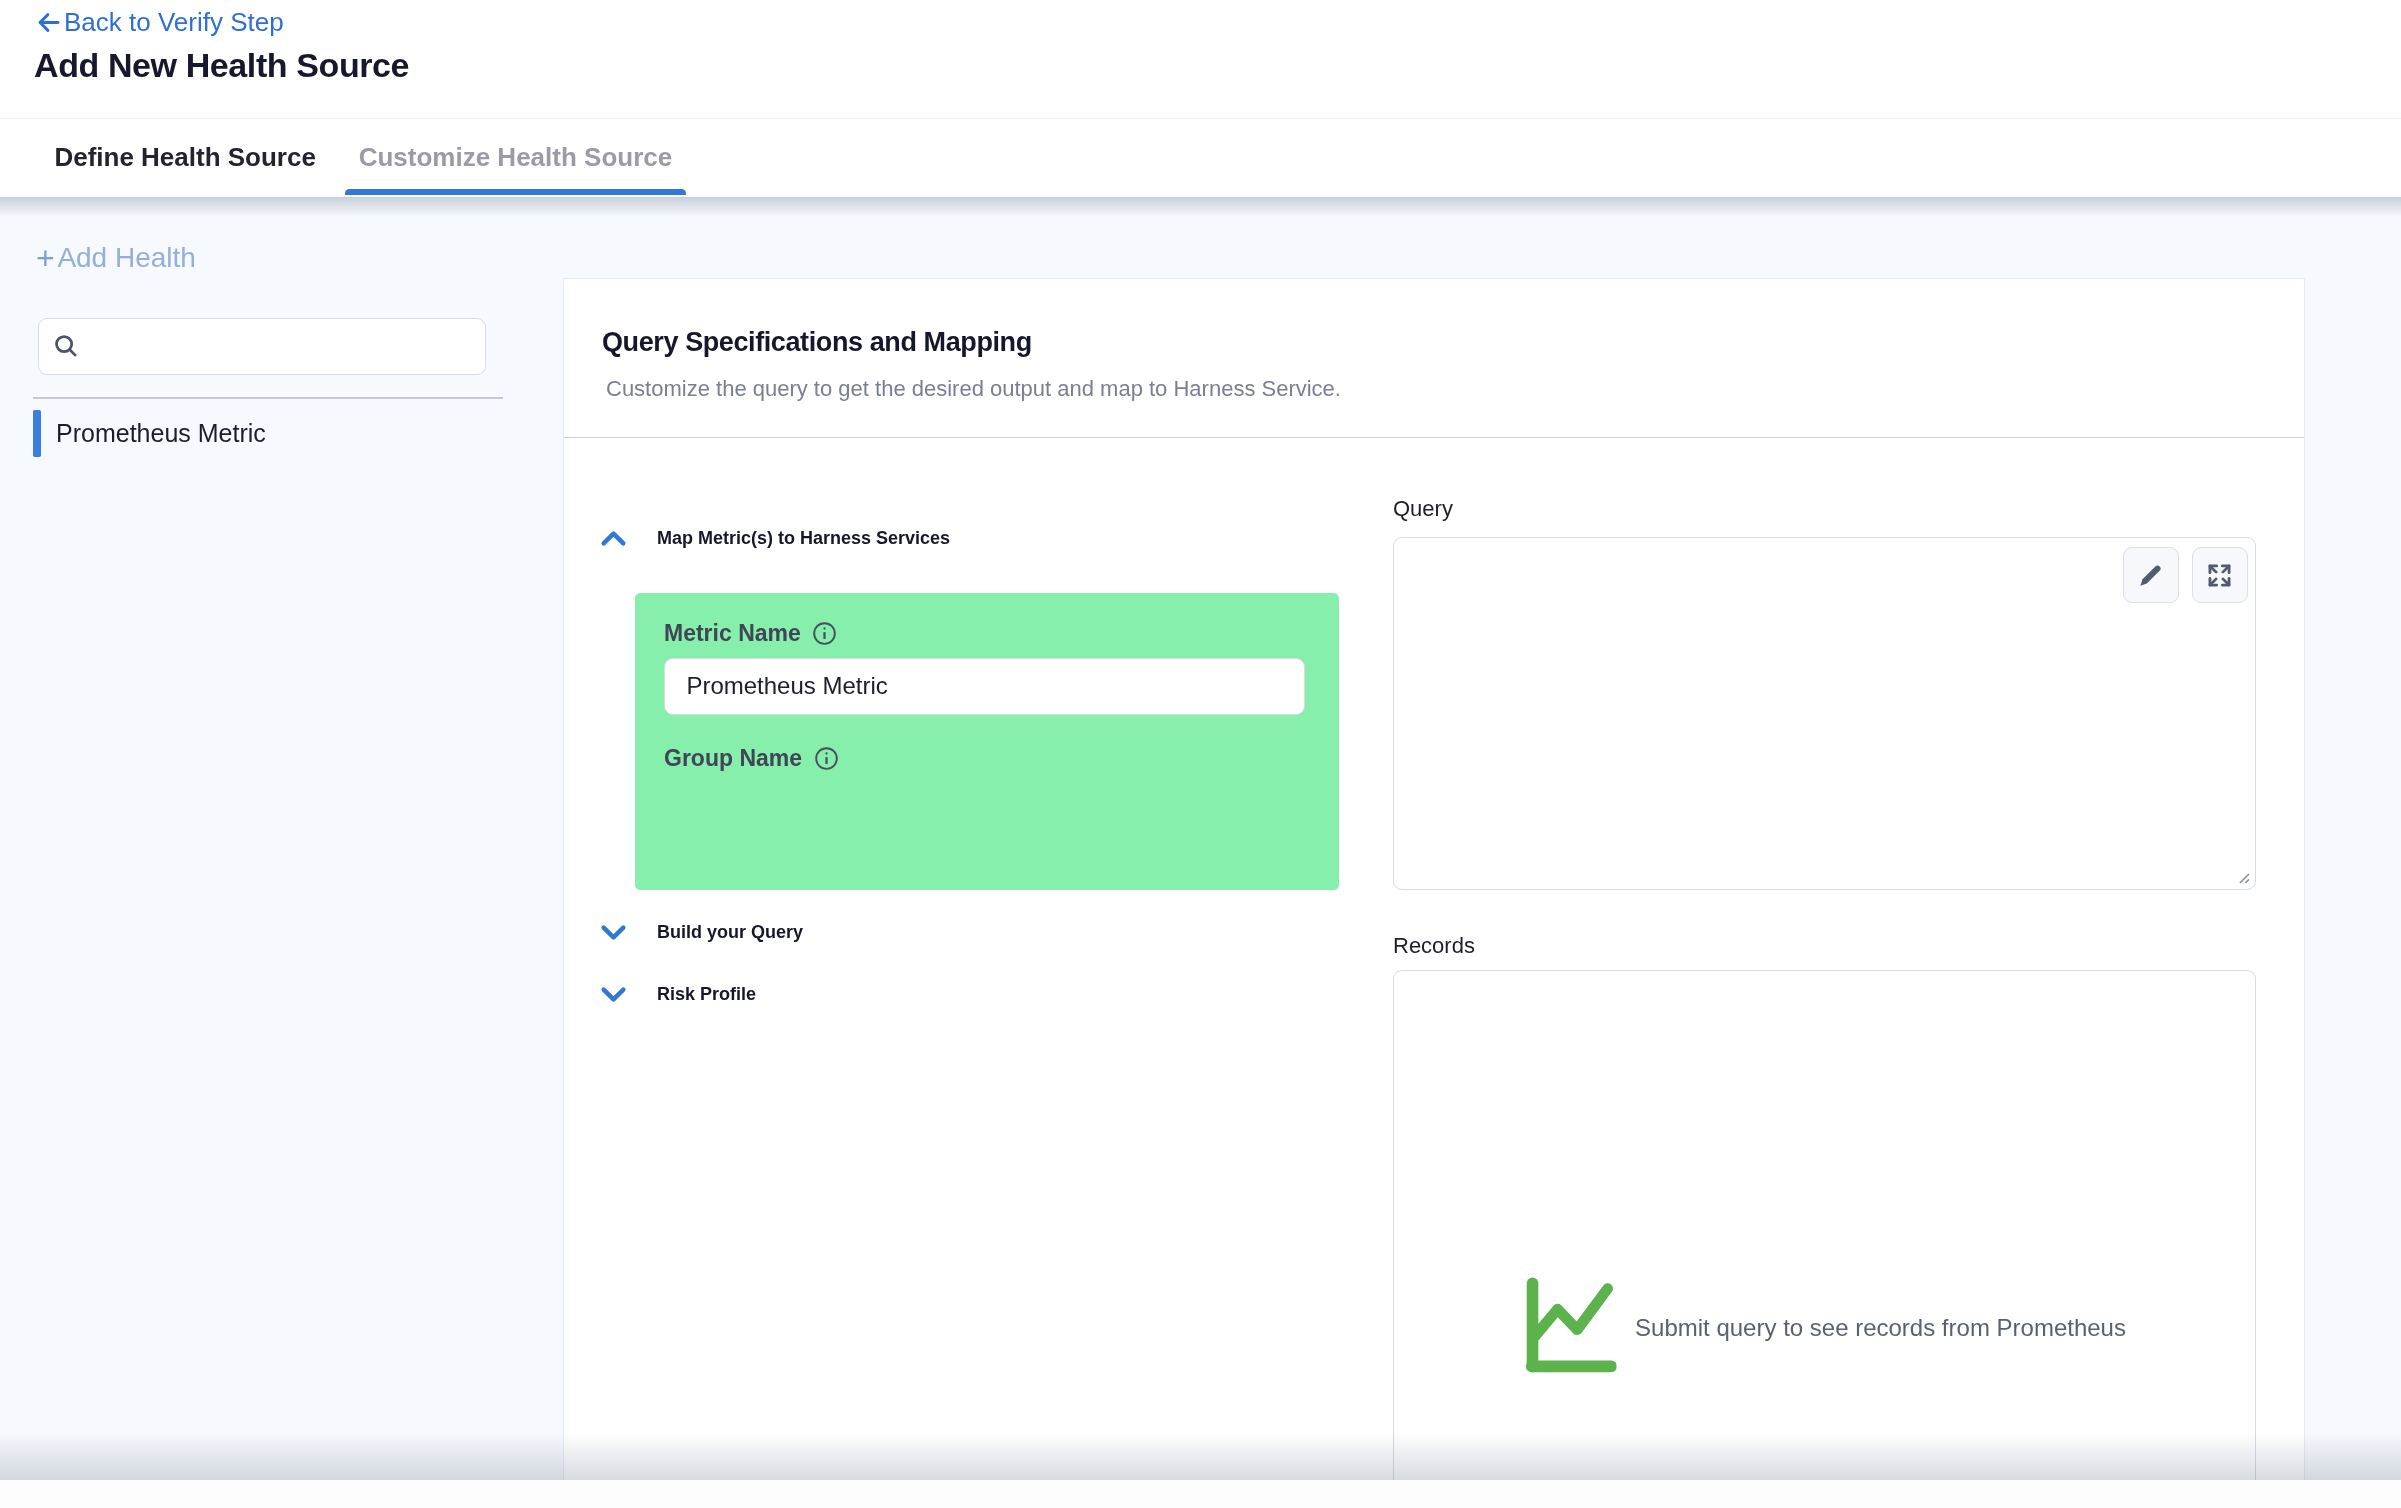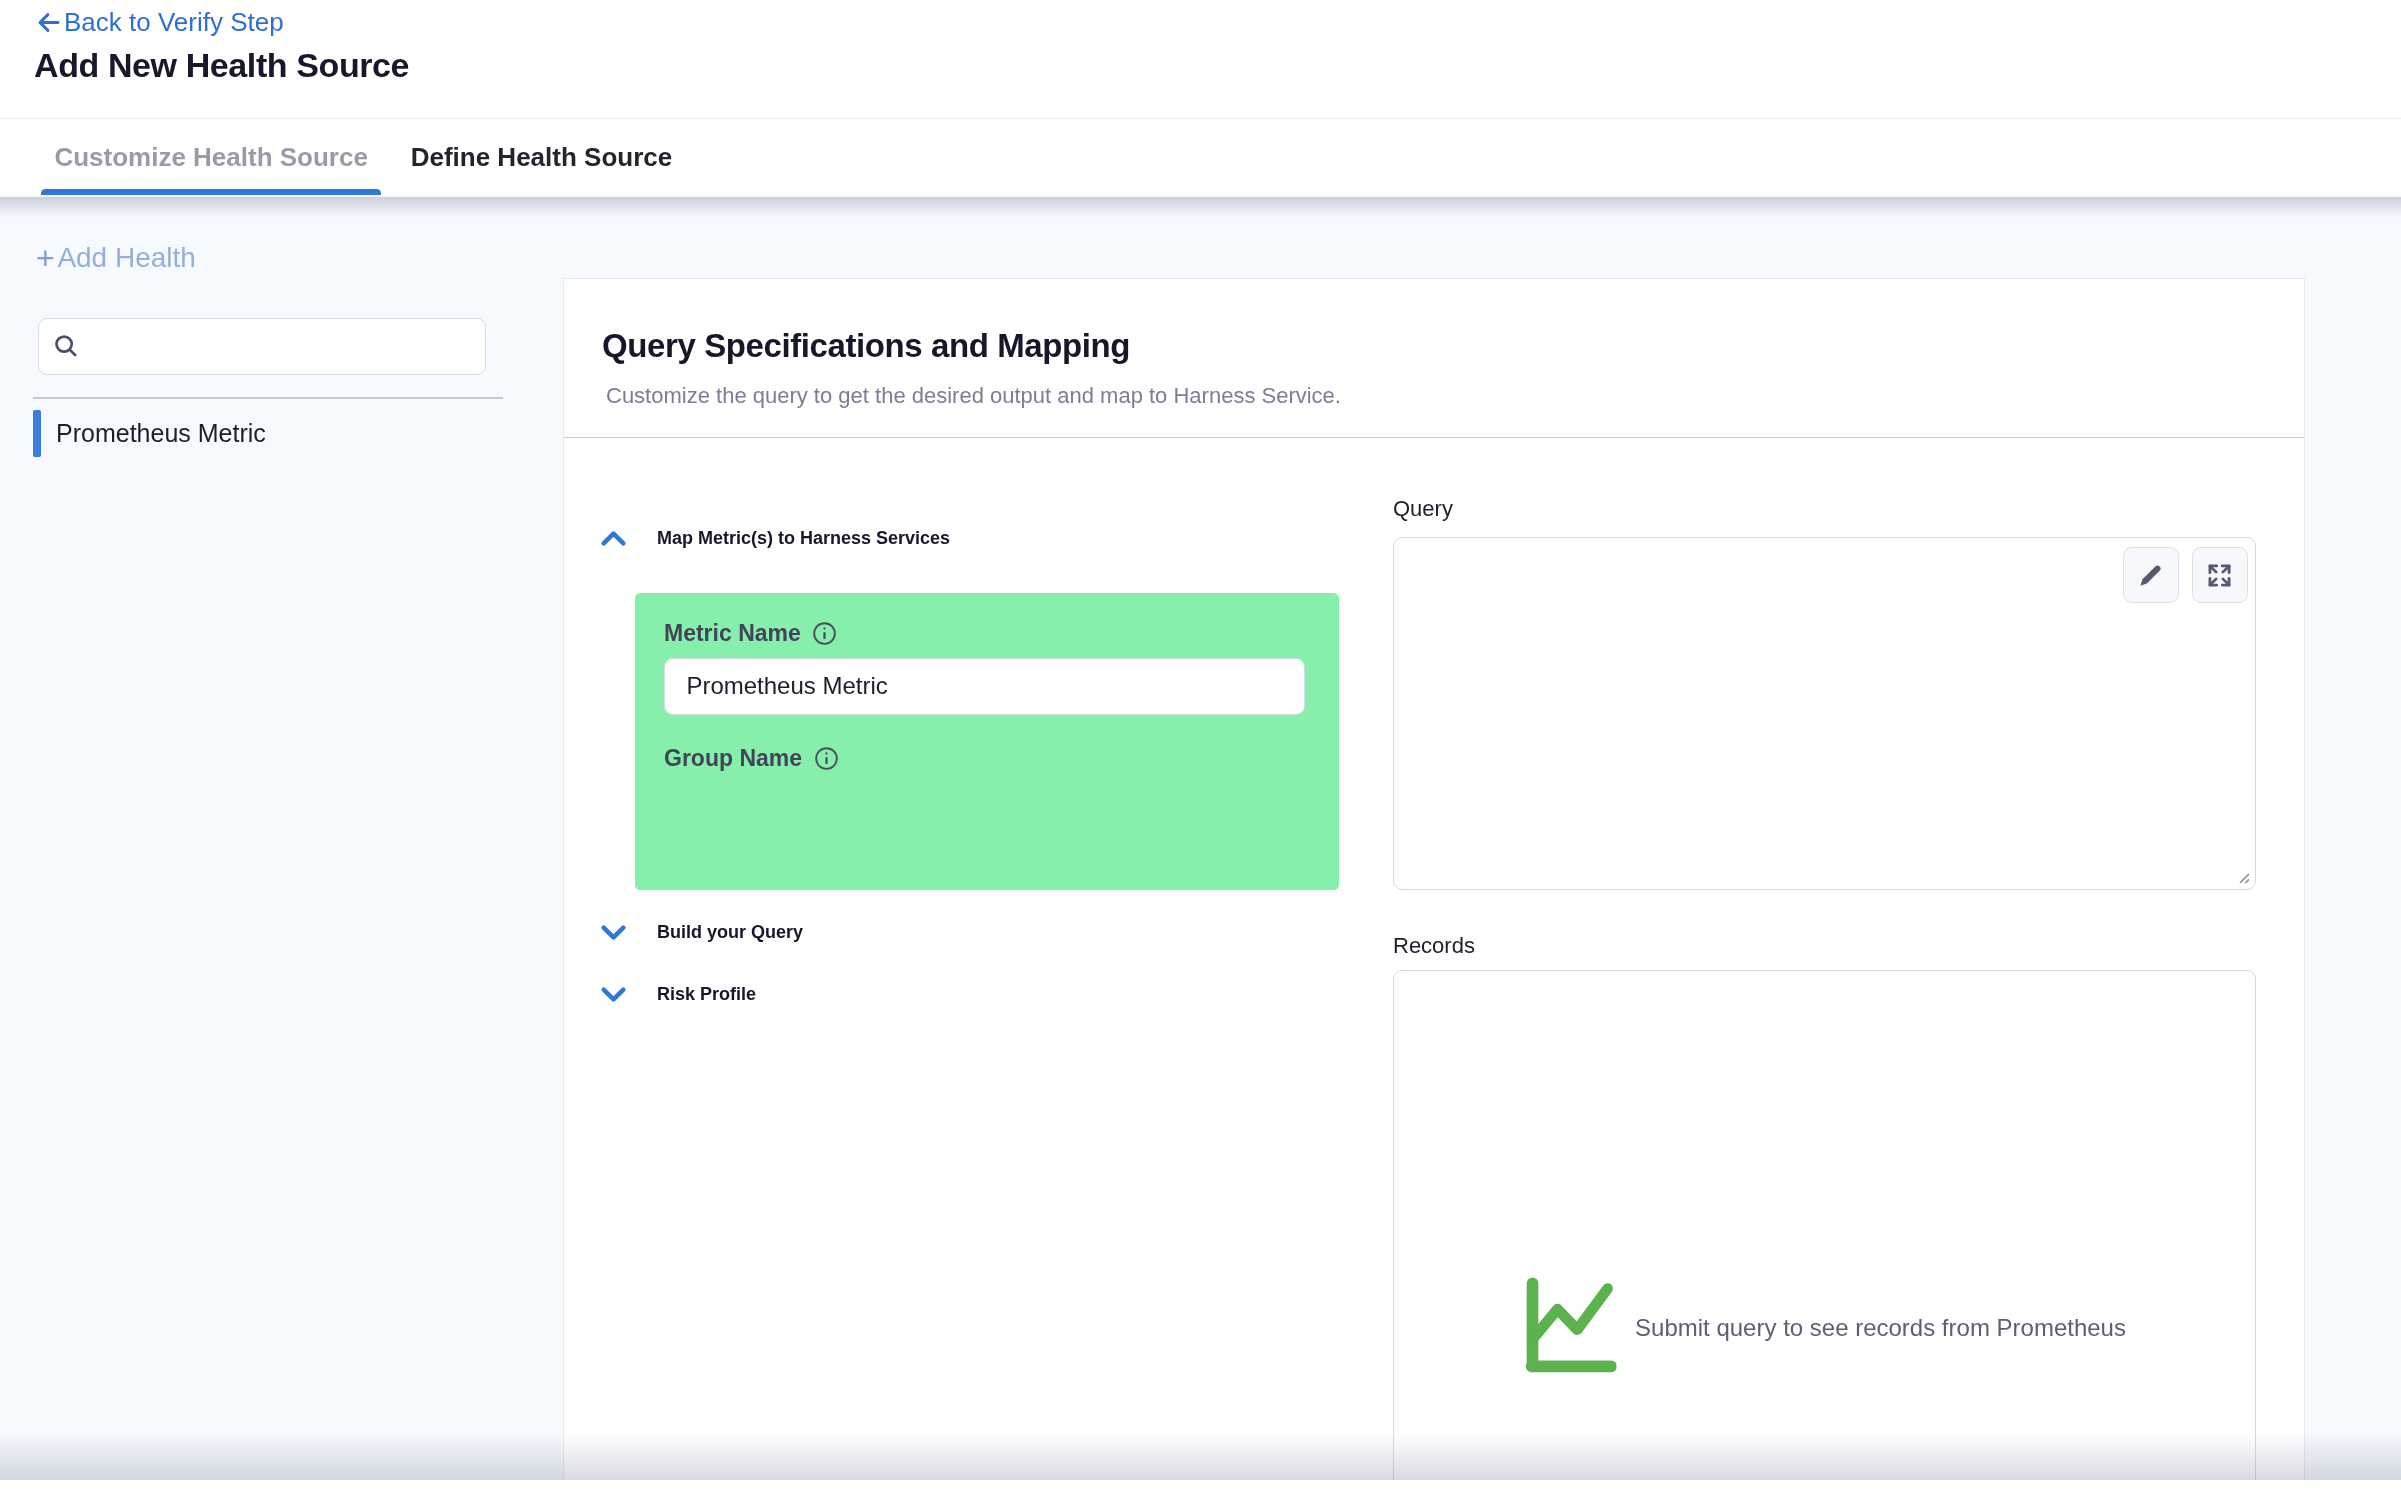--- a/index.html
+++ b/index.html
@@ -37,21 +37,21 @@
   .sidebar-divider { position:absolute; left:33px; top:397px; width:470px; height:1.8px; background:#c6c9d5; }
   .metric-item { position:absolute; left:33px; top:410px; height:47px; display:flex; align-items:center; cursor:pointer; }
   .sel-bar { width:8px; height:47px; background:#3b7de0; border-radius:1.8px; margin-right:15px; }
   .metric-item-label { font-size:25px; color:#1d1e2c; }
 
   
   .card { position:absolute; left:563px; top:278px; width:1742px; height:1202px; background:#ffffff;
           border:0.9px solid #e7e9f0; border-bottom:none; z-index:1; }
   .card-head { position:absolute; top:0; left:0; right:0; height:159px; border-bottom:1.8px solid #c9cbd8;
                padding:48px 38px 0 38px; }
-  .card-title { margin:0 0 18px 0; font-size:33px; font-weight:bold; color:#16172b; letter-spacing:-0.4px; }
+  .card-title { margin:0 0 18px 0; font-size:27px; font-weight:bold; color:#16172b; letter-spacing:-0.4px; }
   .card-subtitle { margin:4px; font-size:22px; color:#7b7e94; }
 
   .section-row { position:absolute; display:flex; align-items:center; gap:30px; font-size:18px;
                  font-weight:bold; color:#16172b; cursor:pointer; }
   .section-row.r1 { left:36px; top:249px; }
   .section-row.r2 { left:36px; top:643px; }
   .section-row.r3 { left:36px; top:705px; }
 
   .form-panel { position:absolute; left:71px; top:314px; width:704px; height:297px; background:#86efac;
                 border-radius:5.3px; padding:27px 0 0 29px; }
@@ -101,26 +101,26 @@
             <path d="M20 12H4.5"></path>
             <path d="M11 5l-7 7 7 7"></path>
           </svg>
       </span>
       <span>Back to Verify Step</span>
     </a>
     <h1 class="page-title">Add New Health Source</h1>
   </header>
 
   <nav class="tabbar">
+    <div class="tab inactive">
+      <span>Define Health Source</span>
+    </div>
     <div class="tab active">
       <span>Customize Health Source</span>
       <div class="tab-underline"></div>
-    </div>
-    <div class="tab inactive">
-      <span>Define Health Source</span>
     </div>
   </nav>
   <div class="tabbar-shadow"></div>
 
   <a class="add-metric">
     <span class="plus">+</span>
     <span>Add Health</span>
   </a>
 
   <div class="search-box">

